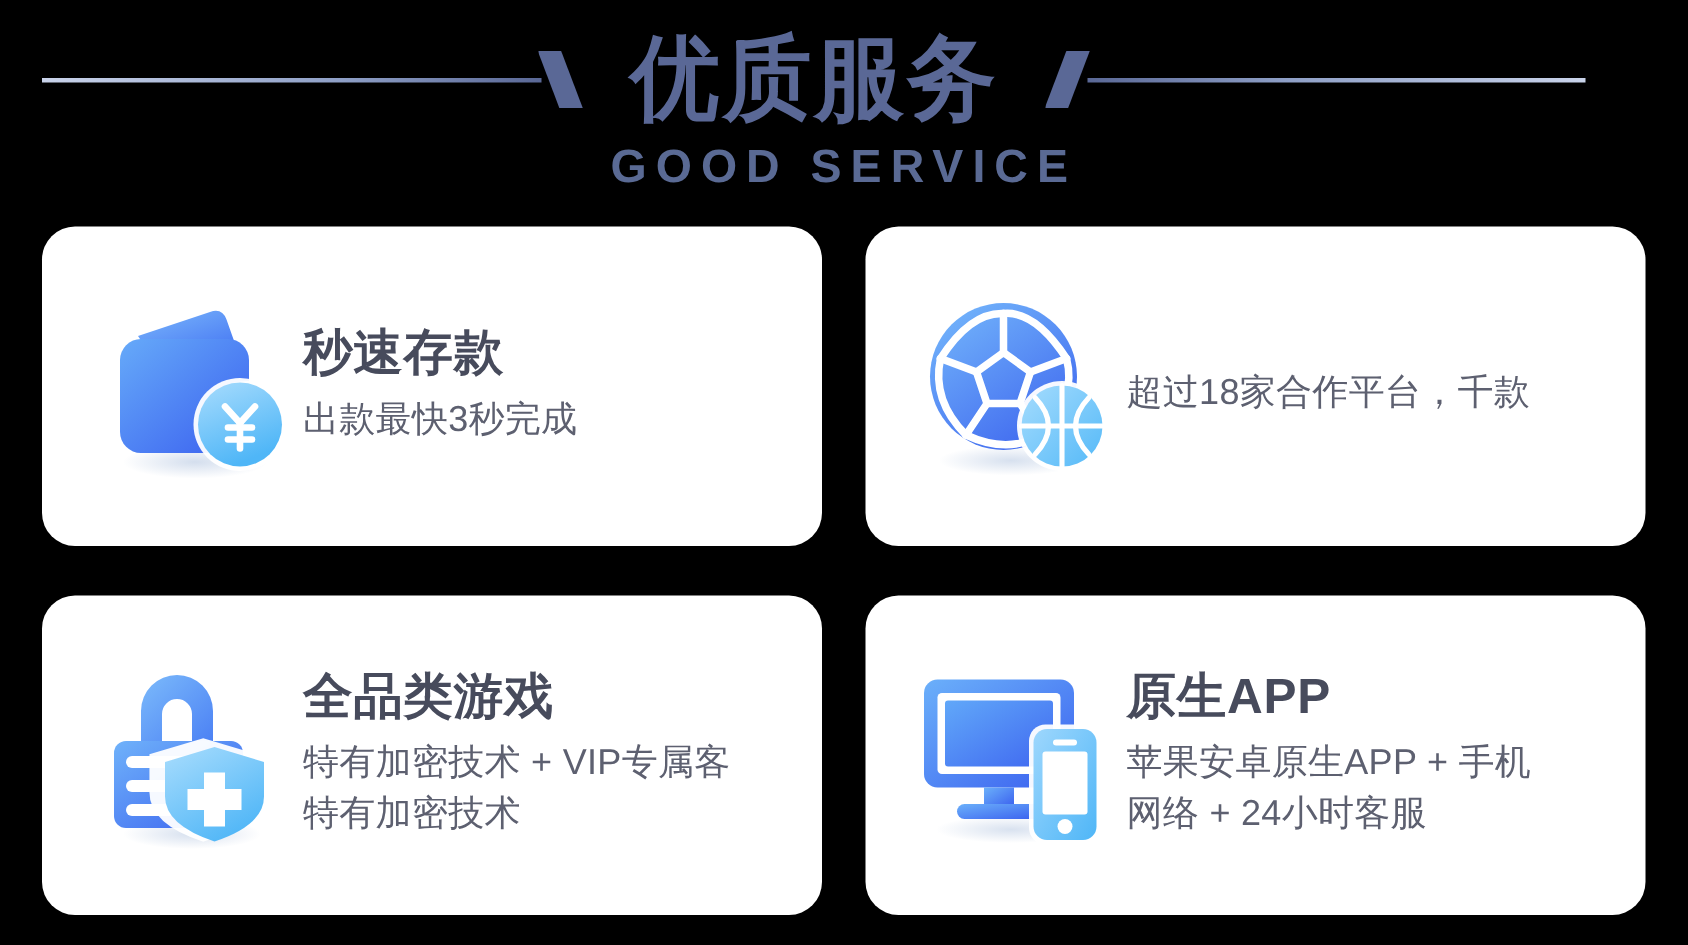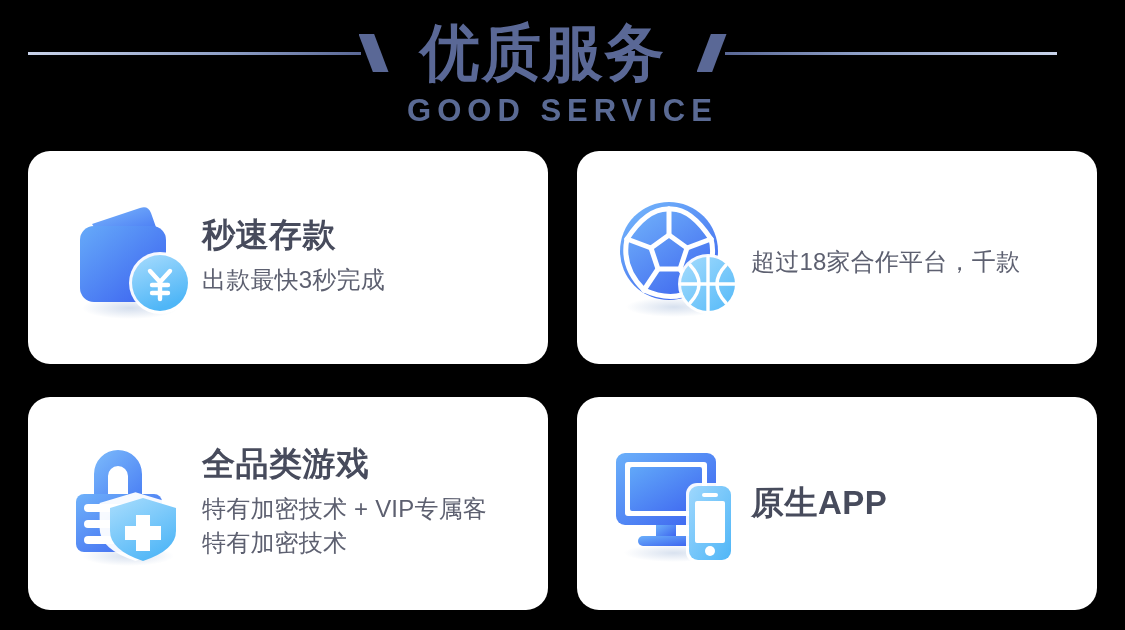--- a/index.html
+++ b/index.html
@@ -353,17 +353,21 @@
           <rect x="28" y="95" width="56" height="10" rx="5" fill="url(#m-body)"></rect>
           <rect x="76" y="42" width="48" height="80" rx="11" fill="#ffffff" opacity="0.95"></rect>
           <rect x="79" y="45" width="42" height="74" rx="9" fill="url(#p-body)"></rect>
           <rect x="92" y="52" width="16" height="4" rx="2" fill="#ffffff"></rect>
           <rect x="85" y="60" width="30" height="42" rx="2" fill="#ffffff"></rect>
           <circle cx="100" cy="110" r="5" fill="#ffffff"></circle>
         </svg>
       </div>
       <div class="card-text">
         <div class="card-title">原生APP</div>
+        <div class="card-desc">
+          <span class="line">苹果安卓原生APP + 手机</span>
+          <span class="line">网络 + 24小时客服</span>
+        </div>
       </div>
     </div>
 
   </div>
 </div>
 
 </body></html>

